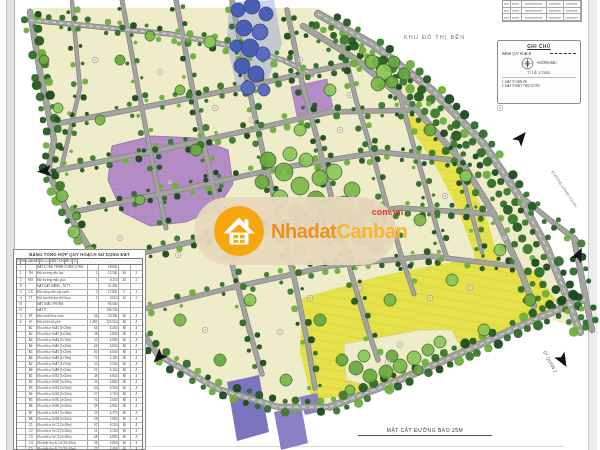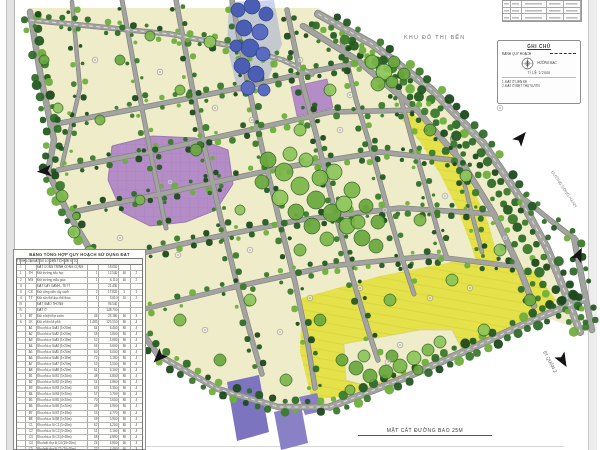--- a/index.html
+++ b/index.html
@@ -1404,14 +1404,29 @@
           <i class="c4">4.400</i>
           <i class="c5">60</i>
           <i class="c6">3</i>
         </div>
         </div>
     </div>
   </div>
 
   <div class="section-caption">MẶT CẮT ĐƯỜNG BAO 25M</div>
 
+  <div class="watermark">
+    <div class="wm-badge">
+      <svg width="38" height="38" viewBox="0 0 48 48">
+        <rect x="31" y="9" width="5" height="9" rx="1" fill="#fff"></rect>
+        <path d="M4 27 L24 7 L44 27 L37 27 L24 15.5 L11 27 Z" fill="#fff"></path>
+        <rect x="12" y="26" width="24" height="15" rx="1.5" fill="#fff"></rect>
+        <rect x="17" y="29" width="14" height="10" fill="#f6a70f"></rect>
+        <path d="M24 29 V39 M17 34 H31" stroke="#fff" stroke-width="2"></path>
+      </svg>
+    </div>
+    <div class="wm-textwrap">
+      <span class="wm-domain">com.vn</span>
+      <span class="wm-brand"><b>Nhadat</b><i>Canban</i></span>
+    </div>
+  </div>
 
 </div>
 
 </body></html>

